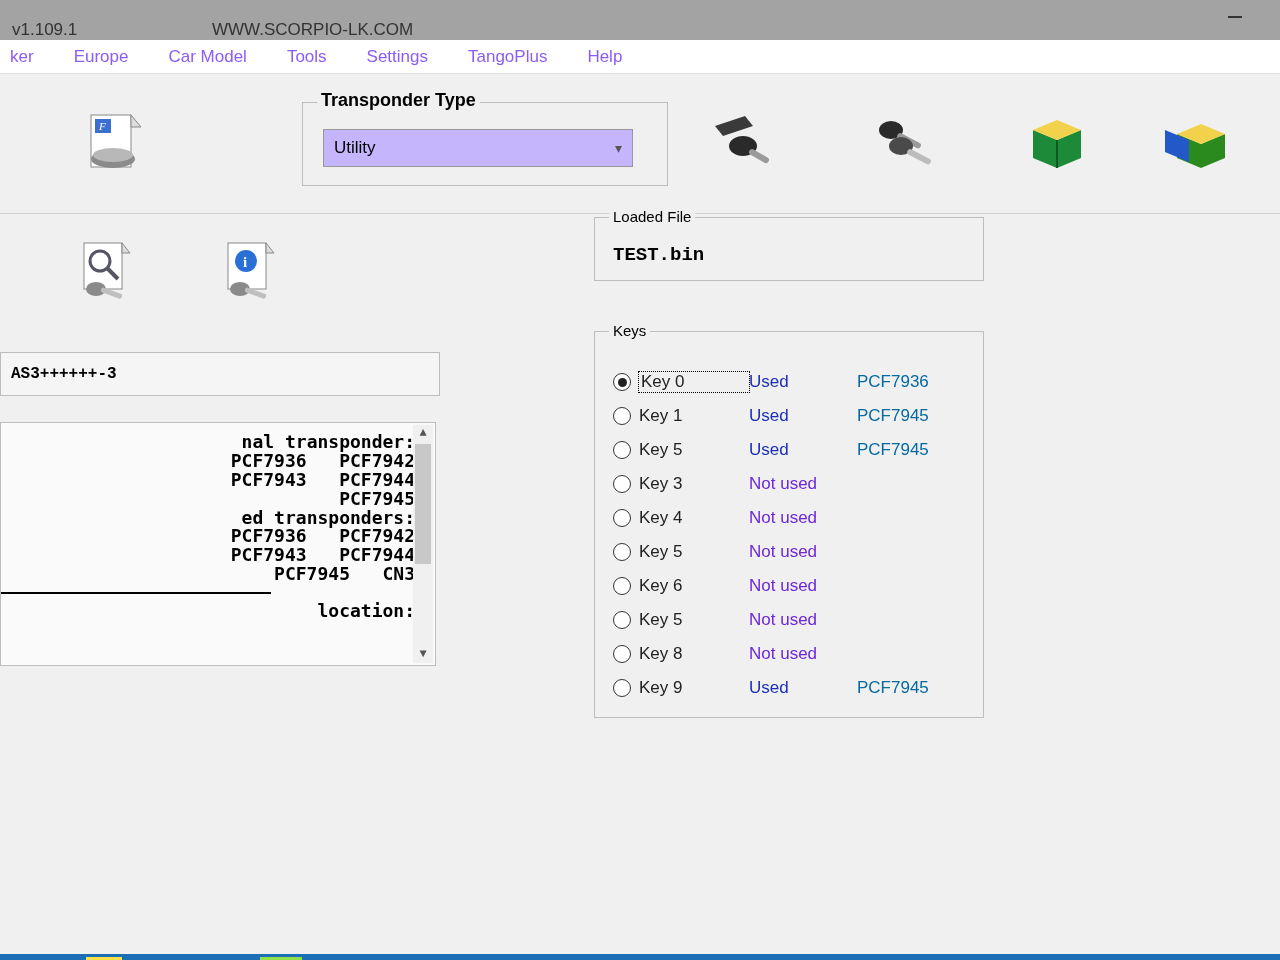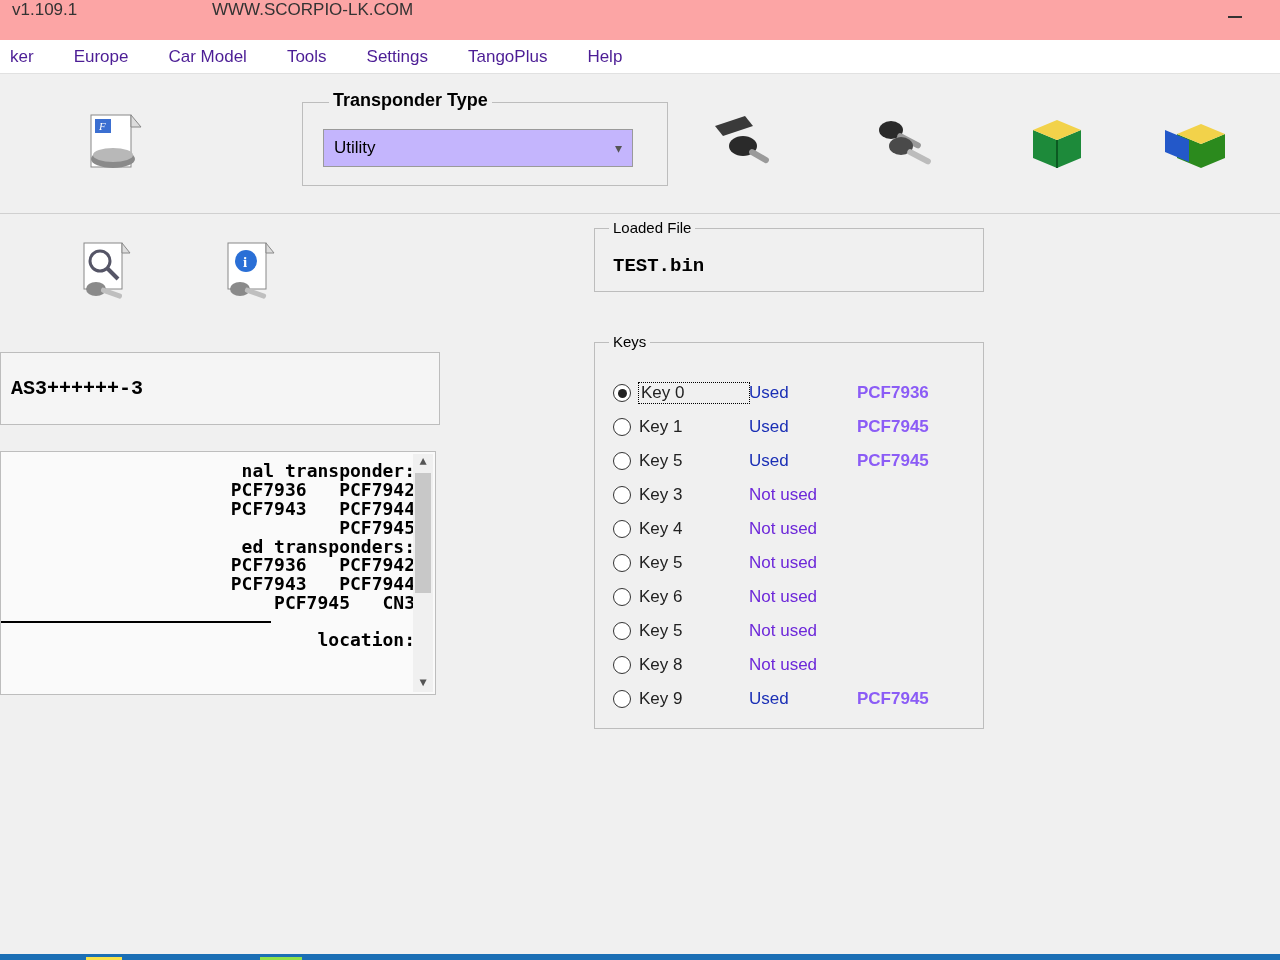--- a/index.html
+++ b/index.html
@@ -9,22 +9,22 @@
     font-size: 14px;
     background: #fff;
     color: #000;
     width: 1280px;
     height: 960px;
     overflow: hidden;
   }
   .titlebar {
     height: 40px;
     display: flex;
-    align-items: flex-start;
-    background: #fca5a5;
+    align-items: flex-end;
+    background: #a3a3a3;
     padding: 0 12px;
     font-size: 17px;
     color: #333;
     position: relative;
   }
   .titlebar .version { width: 200px; }
   .titlebar .site { }
   .titlebar .winctl {
     position: absolute;
     right: 18px;
@@ -39,21 +39,21 @@
     font-size: 18px;
   }
   .menubar {
     height: 34px;
     display: flex;
     align-items: center;
     gap: 20px;
     padding: 0 0 0 0;
     background: #fff;
     font-size: 17px;
-    color: #4c1d95;
+    color: #8b5cf6;
     border-bottom: 1px solid #e1e1e1;
   }
   .menubar .menuitem {
     padding: 4px 10px;
     cursor: default;
   }
   .toolbar-area {
     background: #f0f0f0;
     border-bottom: 1px solid #d0d0d0;
     height: 140px;
@@ -72,21 +72,21 @@
   }
   .fieldset-like {
     border: 1px solid #bdbdbd;
     position: relative;
     padding: 26px 20px 18px 20px;
     background: #f0f0f0;
   }
   .fieldset-like .legend {
     position: absolute;
     top: -13px;
-    left: 26px;
+    left: 14px;
     background: #f0f0f0;
     padding: 0 4px;
     font-weight: 700;
     font-size: 18px;
   }
   .combo {
     width: 310px;
     height: 38px;
     border: 1px solid #9a9a9a;
     background: #c4b5fd;
@@ -114,24 +114,24 @@
   }
   .left-icons {
     display: flex;
     gap: 72px;
     padding-left: 72px;
     margin-bottom: 46px;
   }
   .cas-box {
     border: 1px solid #bdbdbd;
     background: #f5f5f5;
-    padding: 24px 10px;
+    padding: 12px 10px;
     font-family: Consolas, "Courier New", monospace;
     font-weight: 700;
-    font-size: 20px;
+    font-size: 16px;
     margin-bottom: 26px;
     width: 440px;
   }
   .info-box {
     border: 1px solid #bdbdbd;
     background: #fafafa;
     width: 436px;
     height: 244px;
     position: relative;
     padding: 10px 20px 10px 0;
@@ -171,21 +171,21 @@
   }
   .vscroll .thumb {
     width: 16px;
     background: #c8c8c8;
     flex: 0 0 120px;
     margin-top: 2px;
   }
   .right-col {
     position: absolute;
     left: 594px;
-    top: 14px;
+    top: 3px;
   }
   .loaded-file {
     border: 1px solid #bdbdbd;
     width: 390px;
     position: relative;
     padding: 26px 18px 14px 18px;
     margin-bottom: 50px;
   }
   .loaded-file .legend2 {
     position: absolute;
@@ -245,22 +245,21 @@
   .key-label.focus {
     outline: 1px dotted #000;
     padding: 0 2px;
   }
   .key-status {
     width: 108px;
   }
   .used { color: #1a2fb5; }
   .notused { color: #6d28d9; }
   .key-chip {
-    color: #8b5cf6;
-    font-weight: bold;
+    color: #0369a1;
   }
   .taskbar {
     position: absolute;
     bottom: 0;
     left: 0;
     right: 0;
     height: 6px;
     background: #1b6fb5;
   }
   .tb-left1 { position:absolute; left:86px; bottom:0; width:36px; height:3px; background:#f7e14a; }

